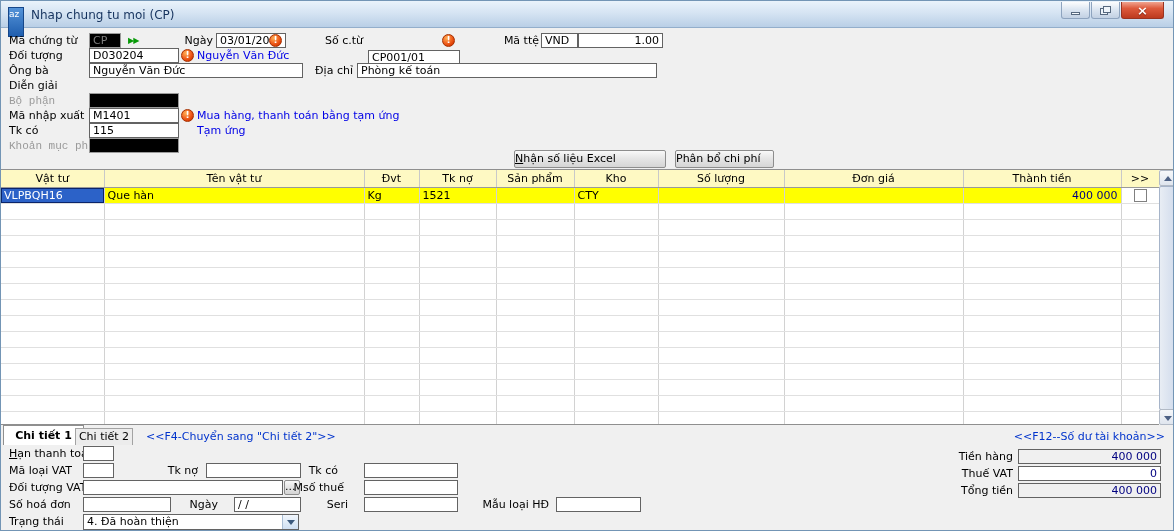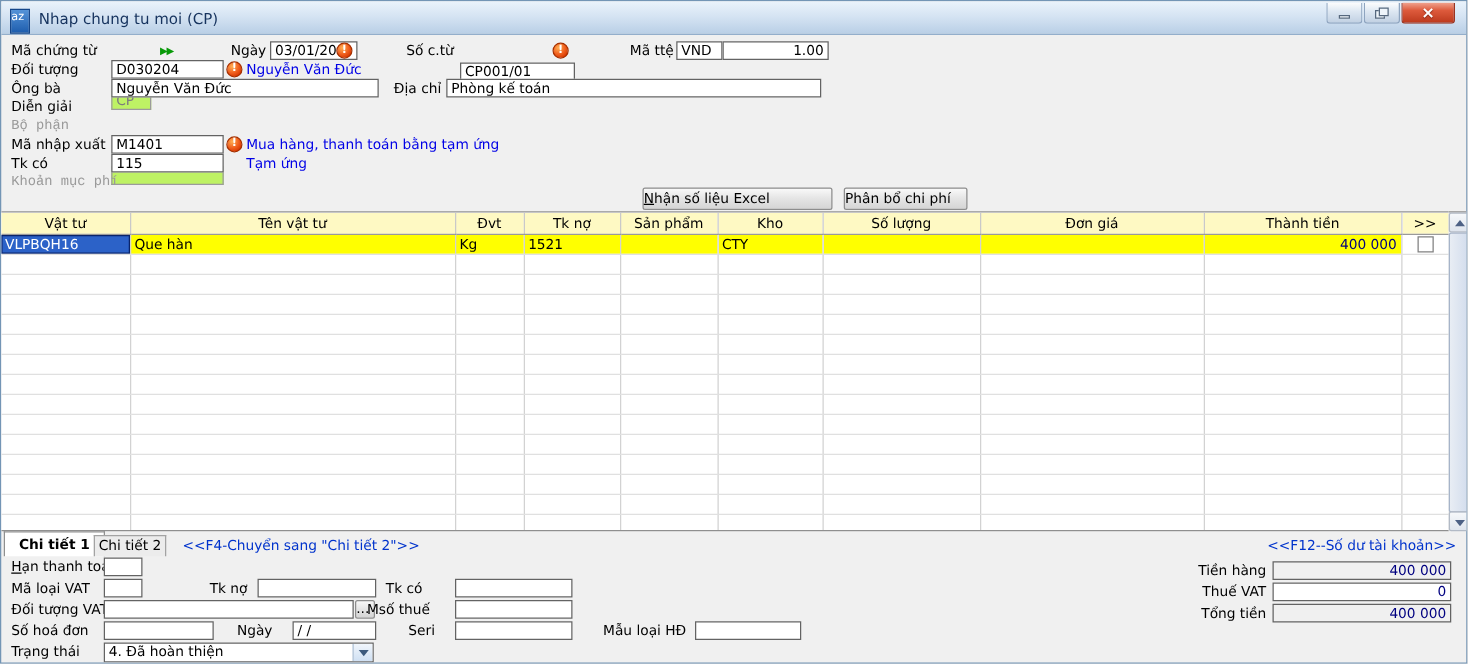--- a/index.html
+++ b/index.html
@@ -9,21 +9,21 @@
     border:1px solid #7395b5; background:#f0f0f0; overflow:hidden;
     font-family:"DejaVu Sans","Liberation Sans",sans-serif; font-size:11px; color:#000;
   }
   
   .titlebar {
     position:absolute; left:0; top:0; right:0; height:27px;
     background:linear-gradient(#eaf3fb 0%, #d6e4f3 45%, #b9cfe6 100%);
     border-bottom:1px solid #93aecb;
   }
   .app-icon {
-    position:absolute; left:7px; top:6px; width:16px; height:20px;
+    position:absolute; left:7px; top:6px; width:16px; height:30px;
     background:linear-gradient(#5493d8,#1f5eae); border:1px solid #16478a;
     color:#fff; font-weight:normal; font-size:9px; line-height:13px; text-align:left;
   }
   .title-text { position:absolute; left:30px; top:7px; font-size:12px; color:#16335e; white-space:nowrap; }
   .wbtns { position:absolute; right:9px; top:1px; display:flex; gap:1px; }
   .wbtn {
     height:17px; border:1px solid #8ea4bf; border-top:none; border-radius:0 0 3px 3px;
     background:linear-gradient(#fdfdfd,#dde7f2 45%,#c2d1e3);
     display:flex; align-items:center; justify-content:center; cursor:default;
   }
@@ -39,21 +39,21 @@
   .g-close { color:#fff; font-weight:bold; font-size:13px; line-height:13px; text-shadow:0 1px 1px #7c2312; }
   
   .lbl { position:absolute; white-space:nowrap; line-height:14px; }
   .lbl.r { text-align:right; }
   .lbl.dis { color:#9a9a9a;font-family:Liberation Mono, monospace; }
   .acc::first-letter { text-decoration:underline; }
   .tb {
     position:absolute; height:15px; background:#fff; border:1px solid #636363;
     padding:0 3px; line-height:13px; white-space:nowrap; overflow:hidden;
   }
-  .tb.dis { background:#bef264; border-color:#9b9b9b; color:#7d7d7d;margin-top:40px; }
+  .tb.dis { background:#000000; border-color:#9b9b9b; color:#7d7d7d; }
   .tb.num { text-align:right; }
   .tb.navy { color:#000080; text-align:right; }
   .tb.sum  { background:#f0f0f0; }
   .blue { position:absolute; color:#0000e6; white-space:nowrap; line-height:14px; }
   .req {
     position:absolute; width:13px; height:13px; border-radius:50%;
     background:radial-gradient(circle at 35% 30%, #ffb054, #f26522 45%, #d93800 80%);
     border:1px solid #a63000; color:#fff; font-weight:bold; font-size:9px; line-height:11px; text-align:center;
   }
   .arrows { position:absolute; color:#089a08; font-size:8px; letter-spacing:-1px; line-height:14px; }

